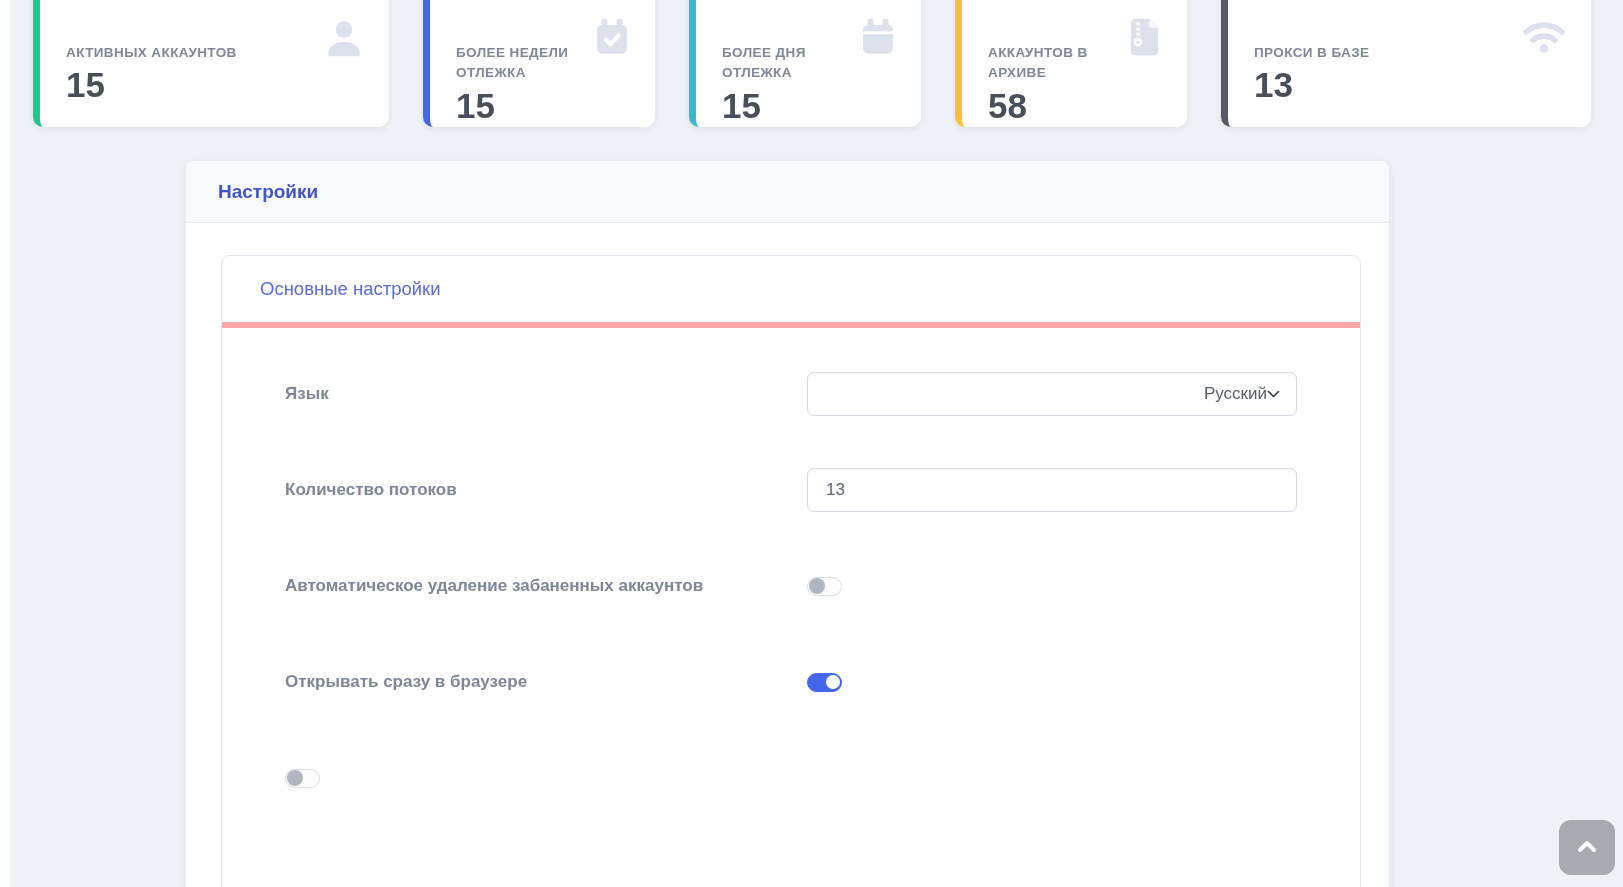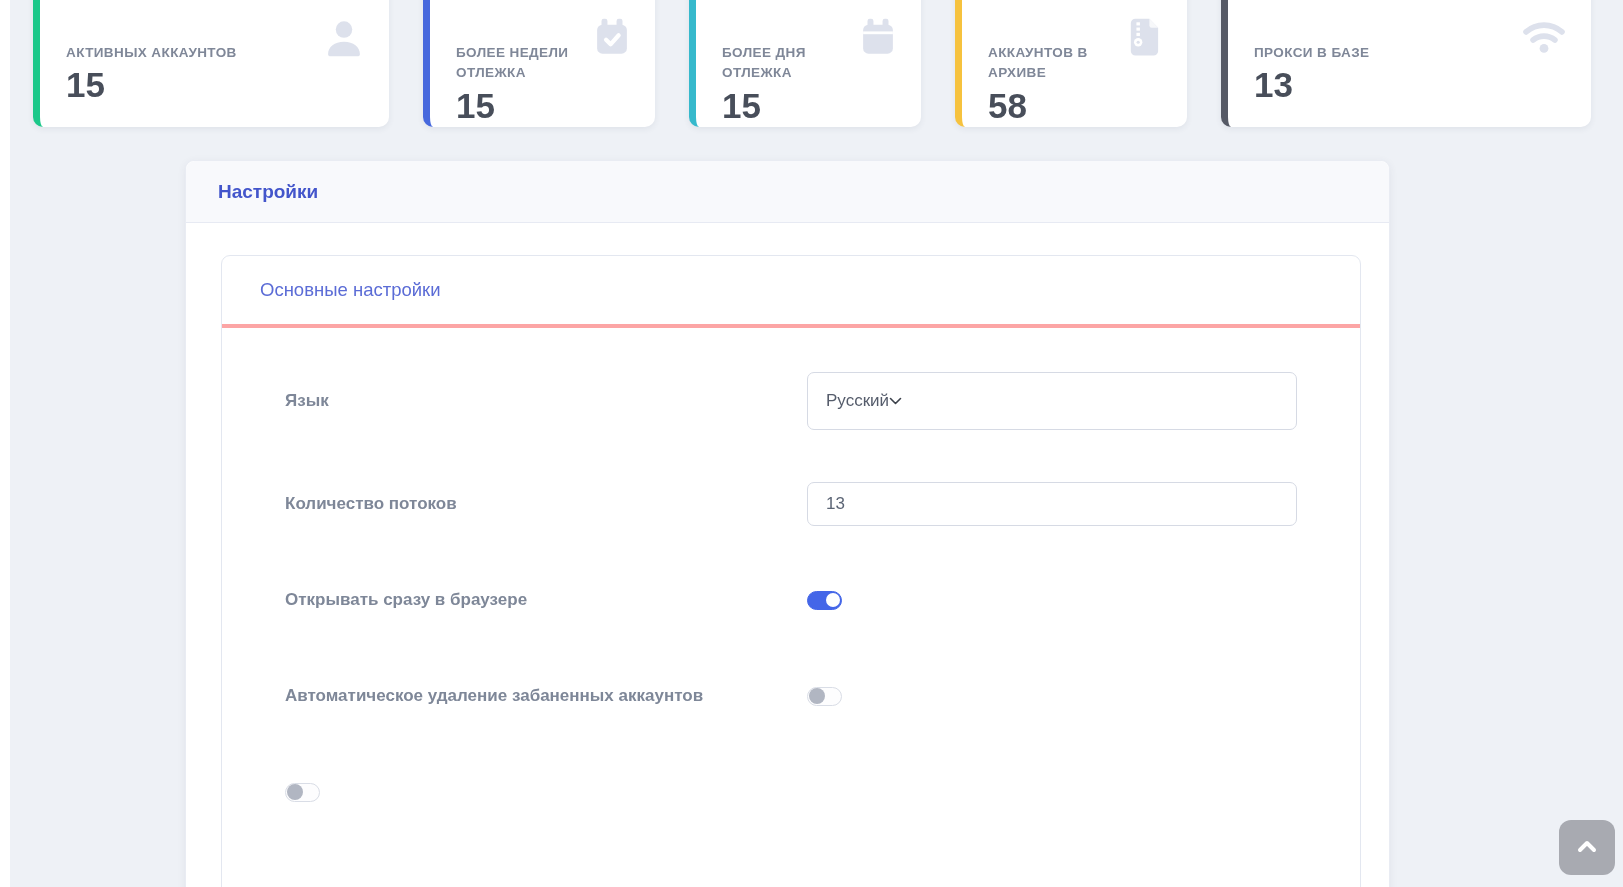--- a/index.html
+++ b/index.html
@@ -48,43 +48,43 @@
     display:flex; align-items:center; padding-left:32px;
   }
   .settings-title { font-size:19px; font-weight:700; color:#4355cb; }
   .settings-body { padding:32px 30px 0 35px; }
 
   .inner-card {
     width:1140px; border:1px solid #e3e7f0; border-radius:9px; background:#fff;
     min-height:720px;
   }
   .inner-header {
-    height:72px; border-bottom:4px solid #fca5a5;
+    height:72px; border-bottom:6px solid #fca5a5;
     display:flex; align-items:center; padding-left:38px;
     border-radius:9px 9px 0 0;
   }
   .inner-title { font-size:18.5px; font-weight:500; color:#5b6cd6; }
   .inner-body { padding:44px 45px 60px 63px; }
 
   .form-row {
     display:flex; align-items:center; margin-bottom:52px; min-height:44px;
   }
   .form-label-col { width:522px; flex-shrink:0; display:flex; align-items:center; gap:8px; }
   .form-label { font-size:17px; font-weight:600; color:#7e8798; }
   .info-icon {
     width:20px; height:20px; border-radius:50%; background:#7e8696; color:#fff;
     display:inline-flex; align-items:center; justify-content:center;
     font-size:12px; font-weight:700; font-family:"Liberation Serif", serif;
     flex-shrink:0; cursor:pointer;
   }
   .form-control-col { width:490px; }
 
   .select-box {
-    height:58px; border:1px solid #d6dae4; border-radius:7px; background:#fff;
-    display:flex; align-items:center; justify-content:flex-start;
+    height:44px; border:1px solid #d6dae4; border-radius:7px; background:#fff;
+    display:flex; align-items:center; justify-content:flex-end;
     padding:0 16px 0 18px; cursor:pointer;
   }
   .select-value { font-size:17px; color:#555c6b; }
   .text-input {
     width:100%; height:44px; border:1px solid #d6dae4; border-radius:7px;
     padding:0 18px; font-size:17px; color:#5c6575; background:#fff; outline:none;
     font-family:"Liberation Sans", sans-serif;
   }
 
   
@@ -221,35 +221,35 @@
             <span class="form-label">Количество потоков</span>
           </div>
           <div class="form-control-col">
             <input class="text-input" type="text" value="13" style="">
           </div>
         </div>
 
 
         <div class="form-row">
           <div class="form-label-col">
+            <span class="form-label">Автоматическое удаление забаненных аккаунтов</span>
+          </div>
+          <div class="form-control-col">
+            <div class="toggle">
+              <span class="knob"></span>
+            </div>
+          </div>
+        </div>
+
+        <div class="form-row">
+          <div class="form-label-col">
             <span class="form-label">Открывать сразу в браузере</span>
           </div>
           <div class="form-control-col">
             <div class="toggle on">
-              <span class="knob"></span>
-            </div>
-          </div>
-        </div>
-
-        <div class="form-row">
-          <div class="form-label-col">
-            <span class="form-label">Автоматическое удаление забаненных аккаунтов</span>
-          </div>
-          <div class="form-control-col">
-            <div class="toggle">
               <span class="knob"></span>
             </div>
           </div>
         </div>
 
         <div class="form-row">
           <div class="form-control-col">
             <div class="toggle">
               <span class="knob"></span>
             </div>

